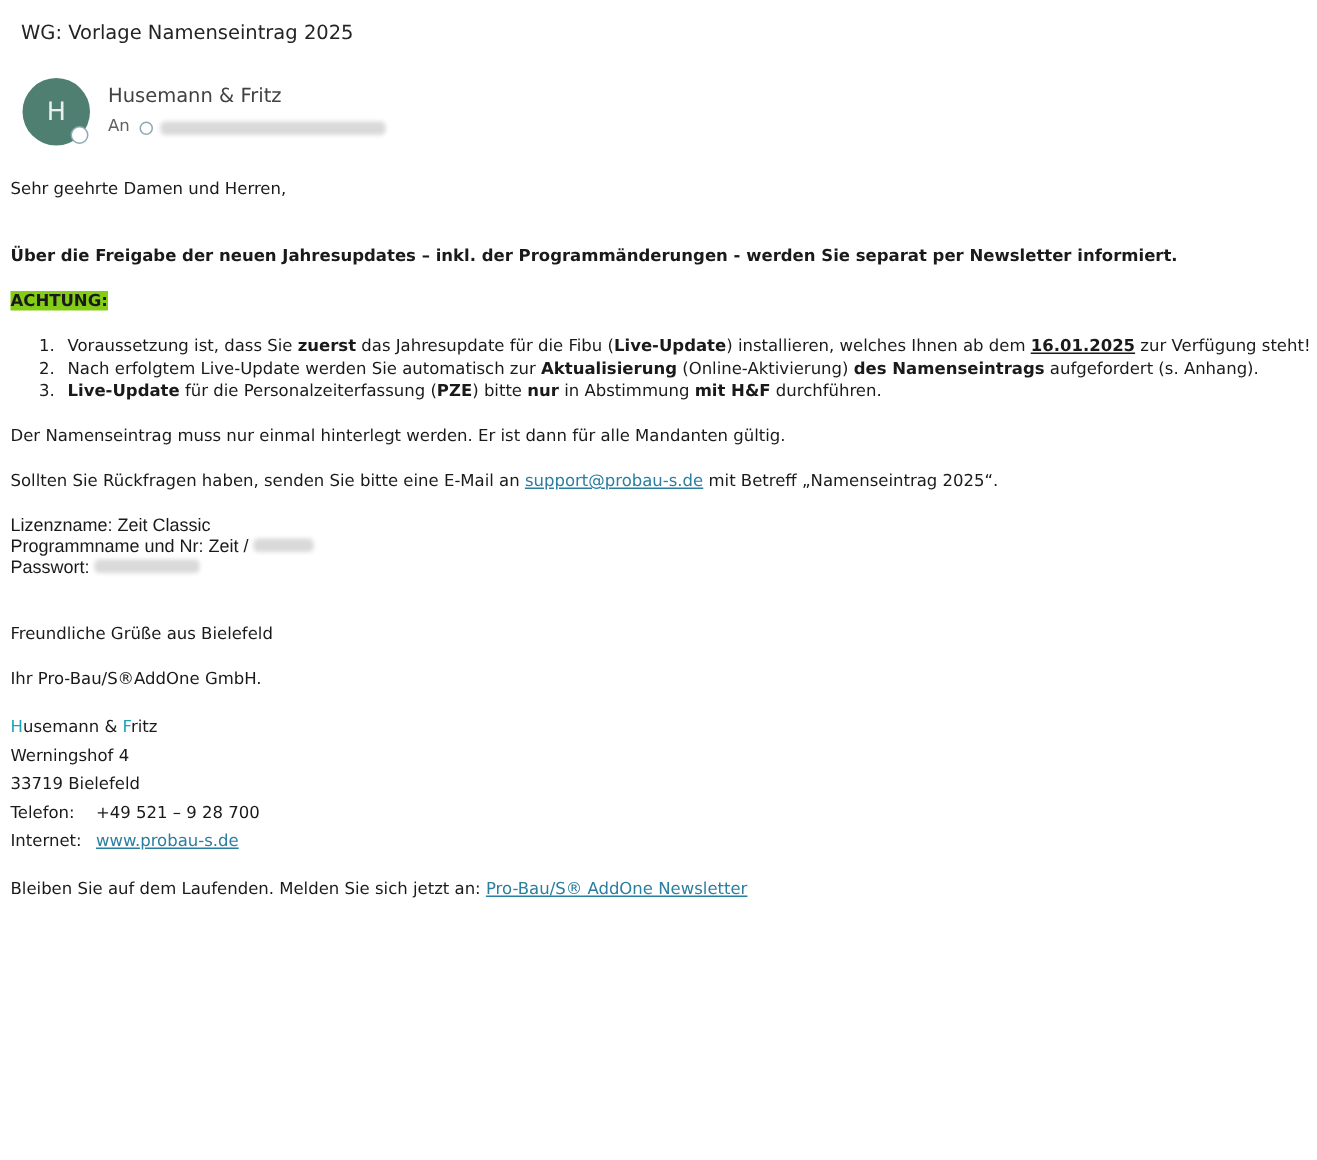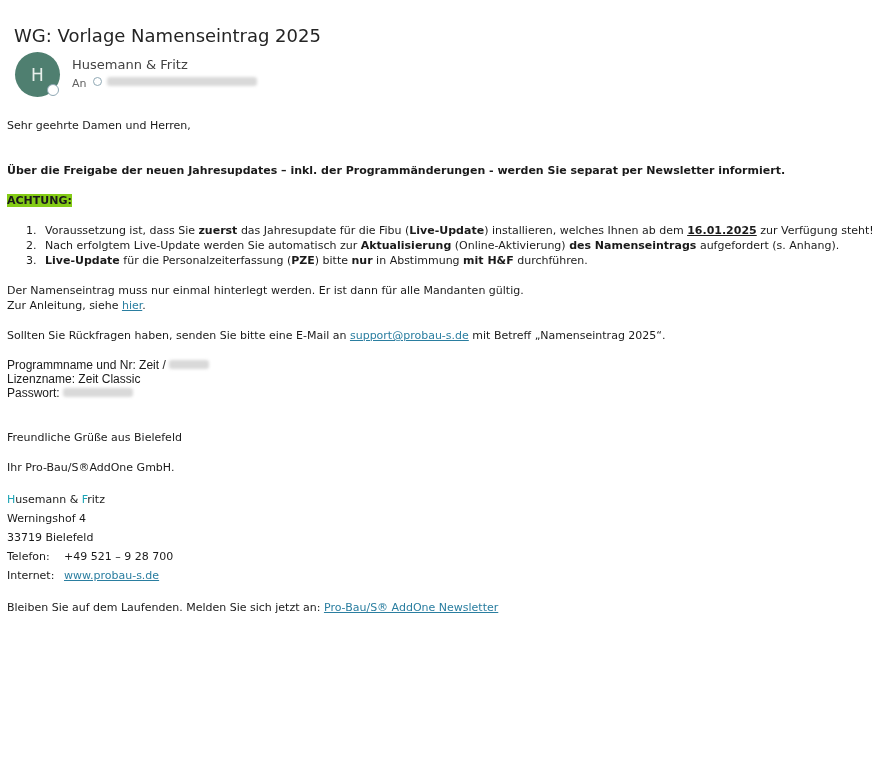--- a/index.html
+++ b/index.html
@@ -1,21 +1,21 @@
 <!DOCTYPE html>
 <html><head>
 <meta charset="utf-8">
 <style>
   html, body { margin:0; padding:0; background:#ffffff; }
   body { width:878px; height:773px; overflow:hidden; position:relative; font-family:"DejaVu Sans", "Liberation Sans", sans-serif; color:#1f1f1f; }
-  .subject { position:absolute; left:14px; top:25px; font-size:18px; color:#242424; letter-spacing:0px; }
+  .subject { position:absolute; left:14px; top:15px; font-size:13px; color:#242424; letter-spacing:0px; }
   .avatar { position:absolute; left:15px; top:52px; width:45px; height:45px; border-radius:50%; background:#4f7f70; color:#e8f0ec; font-size:17px; display:flex; align-items:center; justify-content:center; }
   .presence { position:absolute; left:47px; top:84px; width:10px; height:10px; border-radius:50%; background:#fff; border:1px solid #8fa8b4; }
   .sender { position:absolute; left:72px; top:57px; font-size:13px; color:#424242; }
-  .to-row { position:absolute; left:72px; top:77px; font-size:11px; color:#616161; display:flex; align-items:flex-start; }
+  .to-row { position:absolute; left:72px; top:77px; font-size:11px; color:#616161; display:flex; align-items:flex-end; }
   .to-dot { width:7px; height:7px; border-radius:50%; border:1px solid #8fa8b4; margin:0 5px 0 6px; }
   .blur { display:inline-block; height:9px; background:#d9d9d9; filter:blur(1.5px); border-radius:3px; }
   .body { position:absolute; left:7px; top:118px; width:870px; font-family:"DejaVu Sans", sans-serif; font-size:11px; color:#1a1a1a; line-height:15px; }
   .body p { margin:0; }
   .gap { height:15px; }
   .hl { background:#84cc16; font-weight:bold; }
   .u { text-decoration:underline; }
   a, .link { color:#2a7ea0; text-decoration:underline; }
   .teal { color:#1ba3b5; }
   ol { margin:0; padding-left:33px; }
@@ -47,27 +47,26 @@
   <div class="gap"></div>
   <p><span class="hl">ACHTUNG:</span></p>
   <div class="gap"></div>
   <ol>
     <li><span>Voraussetzung ist, dass Sie </span><b>zuerst</b><span> das Jahresupdate für die Fibu (</span><b>Live-Update</b><span>) installieren, welches Ihnen ab dem </span><b class="u">16.01.2025</b><span> zur Verfügung steht!</span></li>
     <li><span>Nach erfolgtem Live-Update werden Sie automatisch zur </span><b>Aktualisierung</b><span> (Online-Aktivierung) </span><b>des Namenseintrags</b><span> aufgefordert (s. Anhang).</span></li>
     <li><b>Live-Update</b><span> für die Personalzeiterfassung (</span><b>PZE</b><span>) bitte </span><b>nur</b><span> in Abstimmung </span><b>mit H&amp;F</b><span> durchführen.</span></li>
   </ol>
   <div class="gap"></div>
   <p>Der Namenseintrag muss nur einmal hinterlegt werden. Er ist dann für alle Mandanten gültig.</p>
-  <p><span>Zur Anleitung, siehe </span><a>hier</a><span>.</span></p>
   <div class="gap"></div>
   <p><span>Sollten Sie Rückfragen haben, senden Sie bitte eine E-Mail an </span><a>support@probau-s.de</a><span> mit Betreff „Namenseintrag 2025“.</span></p>
   <div class="gap"></div>
   <div class="arial">
+    <p>Lizenzname: Zeit Classic</p>
     <p><span>Programmname und Nr: Zeit / </span><span class="blur" style="width:40px"></span></p>
-    <p>Lizenzname: Zeit Classic</p>
     <p><span>Passwort: </span><span class="blur" style="width:70px"></span></p>
   </div>
   <div class="gap"></div>
     <div class="gap"></div>
   <p>Freundliche Grüße aus Bielefeld</p>
   <div class="gap"></div>
   <p>Ihr Pro-Bau/S®AddOne GmbH.</p>
   <div class="gap"></div>
   <div class="sig">
     <p><span class="teal">H</span><span>usemann &amp; </span><span class="teal">F</span><span>ritz</span></p>

